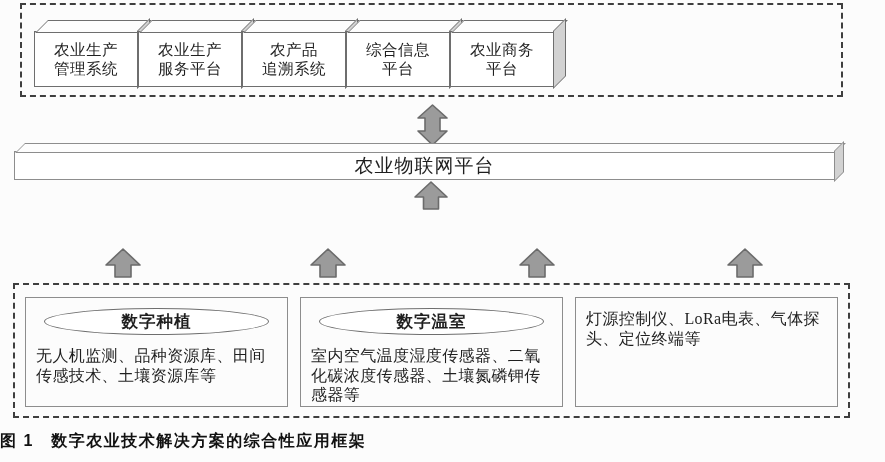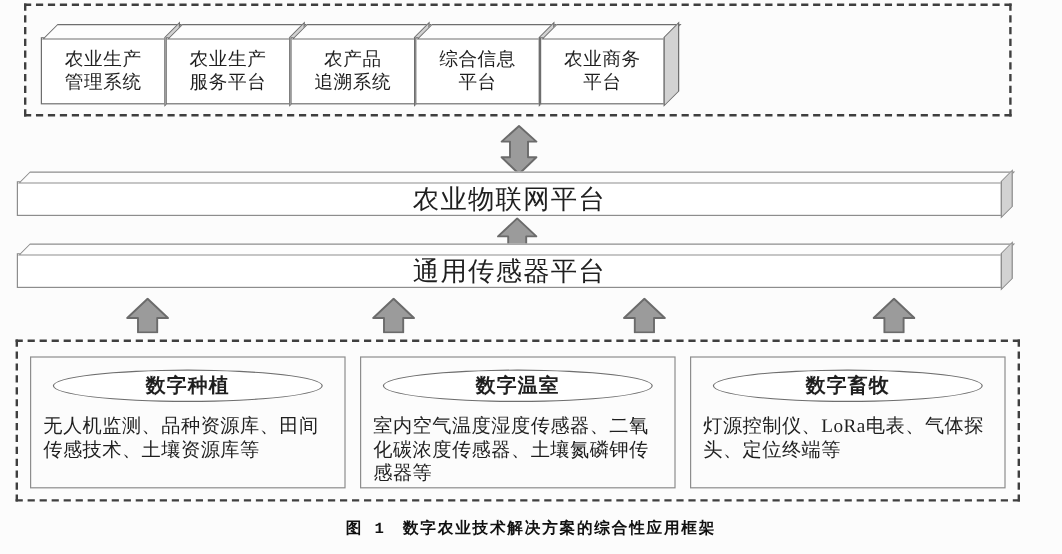--- a/index.html
+++ b/index.html
@@ -46,21 +46,21 @@
     background:var(--face-top); border:1px solid var(--line-light);
     transform:skewX(-45deg); transform-origin:0 100%;
   }
   .bar::after{
     content:""; position:absolute; right:-9.5px; top:-1px; width:8px; height:29px;
     background:var(--face-side); border:1px solid var(--line-light);
     transform:skewY(-45deg); transform-origin:0 0;
   }
   .bar-iot{top:151px;}
   .bar-sensor{top:211px;}
-  .bar-label{font-size:22px; letter-spacing:1px;}
+  .bar-label{font-size:19px; letter-spacing:1px;}
   
   .arrow{position:absolute;}
   .arrow svg{display:block;}
   .arrow-duplex{left:416px; top:104px;}
   .arrow-mid{left:414px; top:181px;}
   .arrow-b1{left:105px; top:248px;}
   .arrow-b2{left:310px; top:248px;}
   .arrow-b3{left:519px; top:248px;}
   .arrow-b4{left:727px; top:248px;}
   
@@ -77,23 +77,23 @@
     border-radius:50%; background:#fff;
     display:flex; align-items:center; justify-content:center;
   }
   .ellipse-label{font-size:16.5px; font-weight:600; letter-spacing:1px;}
   .domain-body{
     padding:11px 9px 0 10px; font-size:16px; line-height:1.22; letter-spacing:.4px;
     text-align:left;
   }
   
   .caption{
-    position:absolute; left:0; top:431px; width:100%; text-align:center;
-    font-family:Liberation Mono, monospace;
-    font-weight:bold; font-size:13px; letter-spacing:1.5px; color:#111;
+    position:absolute; left:0; top:431px; width:100%; 
+    font-family:Liberation Sans, sans-serif;
+    font-weight:bold; font-size:16px; letter-spacing:1.5px; color:#111;
   }
 </style>
 </head>
 <body>
 
 <div class="stage">
 
   <div class="top-dashed">
     <div class="box3d">
       <span class="box3d-label">农业生产
@@ -126,23 +126,20 @@
   <div class="bar bar-iot">
     <span class="bar-label">农业物联网平台</span>
   </div>
 
   <div class="arrow arrow-mid">
     <svg width="34" height="29" viewBox="0 0 34 29">
       <path d="M17 1 L33 16 L24.5 16 L24.5 28 L9.5 28 L9.5 16 L1 16 Z" fill="var(--arrow-fill)" stroke="var(--arrow-edge)" stroke-width="1.6" stroke-linejoin="round"></path>
     </svg>
   </div>
 
-  <div class="bar bar-sensor">
-    <span class="bar-label">通用传感器平台</span>
-  </div>
 
   <div class="arrow arrow-b1">
     <svg width="36" height="30" viewBox="0 0 36 30">
       <path d="M18 1 L35 17 L26 17 L26 29 L10 29 L10 17 L1 17 Z" fill="var(--arrow-fill)" stroke="var(--arrow-edge)" stroke-width="1.6" stroke-linejoin="round"></path>
     </svg>
   </div>
   <div class="arrow arrow-b2">
     <svg width="36" height="30" viewBox="0 0 36 30">
       <path d="M18 1 L35 17 L26 17 L26 29 L10 29 L10 17 L1 17 Z" fill="var(--arrow-fill)" stroke="var(--arrow-edge)" stroke-width="1.6" stroke-linejoin="round"></path>
     </svg>
@@ -165,22 +162,19 @@
       </div>
       <div class="domain-body">无人机监测、品种资源库、田间传感技术、土壤资源库等</div>
     </div>
     <div class="domain-box">
       <div class="ellipse">
         <span class="ellipse-label">数字温室</span>
       </div>
       <div class="domain-body">室内空气温度湿度传感器、二氧化碳浓度传感器、土壤氮磷钾传感器等</div>
     </div>
     <div class="domain-box">
-      <div class="ellipse">
-        <span class="ellipse-label">数字畜牧</span>
-      </div>
       <div class="domain-body">灯源控制仪、LoRa电表、气体探头、定位终端等</div>
     </div>
   </div>
 
   <div class="caption">图 1　数字农业技术解决方案的综合性应用框架</div>
 
 </div>
 
 </body></html>

